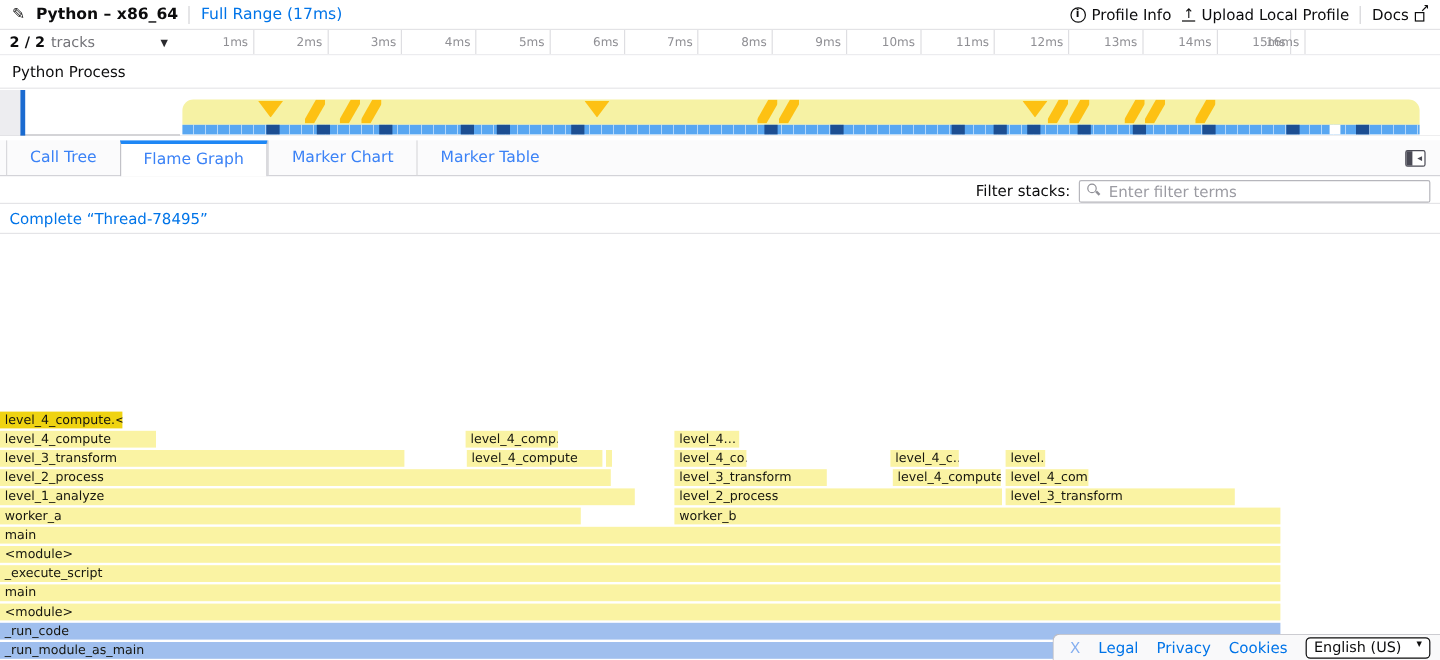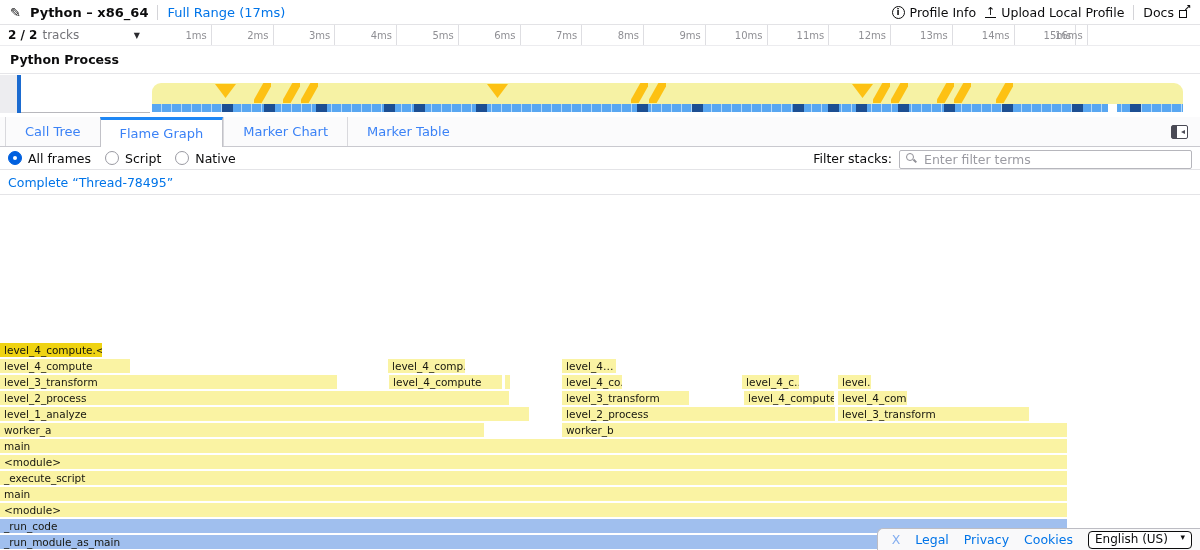--- a/index.html
+++ b/index.html
@@ -33,21 +33,21 @@
   .tracks-word { color:#737378; font-size:12px; margin-left:5px; }
   .tracks-caret { position:absolute; right:10px; font-size:8px; color:#2a2a2e; }
   .ruler-ticks { position:absolute; left:0; top:0; width:1200px; height:20px; }
   .tick-cell { position:absolute; top:0; height:20px; border-right:1px solid #dedee2;
                display:flex; align-items:center; justify-content:flex-end; }
   .tick-cell span { font-size:10px; color:#8f8f94; padding-right:4px; }
 
   
   .process-row { position:absolute; left:0; top:45px; width:1200px; height:29px; background:#fff;
                  border-top:1px solid #ececef; border-bottom:1px solid #e6e6e9;
-                 display:flex; align-items:center; padding-left:10px;font-weight:bold; }
+                 display:flex; align-items:center; padding-left:10px; }
   .process-row span { font-size:12.5px; }
   .thread-row { position:absolute; left:0; top:75px; width:1200px; height:38px; border-bottom:1px solid #b8b8bd; }
   .thread-gutter { position:absolute; left:0; top:0; width:17px; height:38px; background:#ededf0; }
   .thread-selbar { position:absolute; left:17px; top:0; width:4px; height:38px; background:#1b6bd0; }
   .thread-label-box { position:absolute; left:21px; top:0; width:129px; height:38px; background:#e2eefb;
                       display:flex; align-items:center; padding-left:7px; cursor:pointer; }
   .thread-label-box span { font-size:12px; }
   .thread-graph { position:absolute; left:150px; top:0; width:1050px; height:38px; background:#fff; }
   .cpu-area { position:absolute; left:2px; top:8px; width:1031px; height:21px; background:#f6f2a4;
               border-radius:9px 9px 0 0; }
@@ -263,34 +263,20 @@
       <div class="tab active">Flame Graph</div>
       <div class="tab">Marker Chart</div>
       <div class="tab">Marker Table</div>
       <div class="sidebar-toggle">
       <span class="bar"></span>
       <span class="arrow">◂</span>
     </div>
   </div>
 
   <div class="toolbar">
-    <div class="radios">
-        <div class="radio-item checked">
-          <span class="radio-dot"></span>
-          <span class="lbl">All frames</span>
-        </div>
-        <div class="radio-item">
-          <span class="radio-dot"></span>
-          <span class="lbl">Script</span>
-        </div>
-        <div class="radio-item">
-          <span class="radio-dot"></span>
-          <span class="lbl">Native</span>
-        </div>
-      </div>
     <div class="filter-grp">
       <span class="filter-label">Filter stacks:</span>
       <div class="filter-box">
         <span class="search-icon"></span>
         <input type="text" placeholder="Enter filter terms" style="">
       </div>
     </div>
   </div>
 
   <div class="crumb-row">

